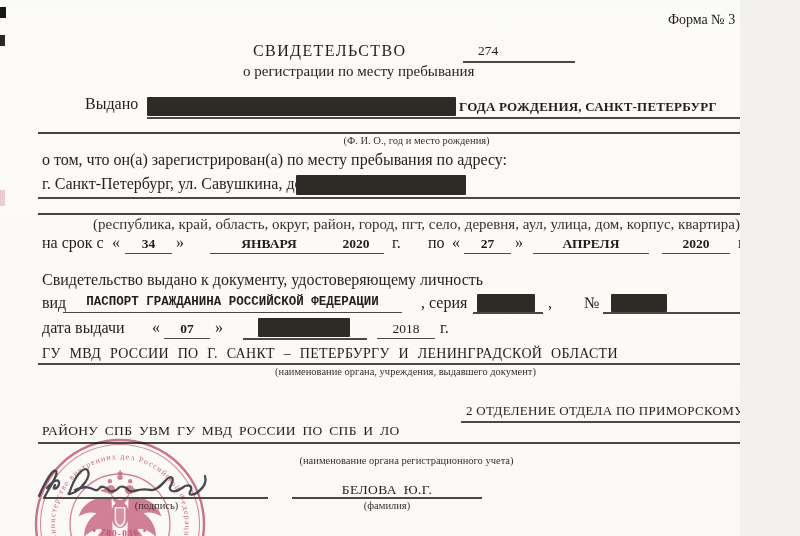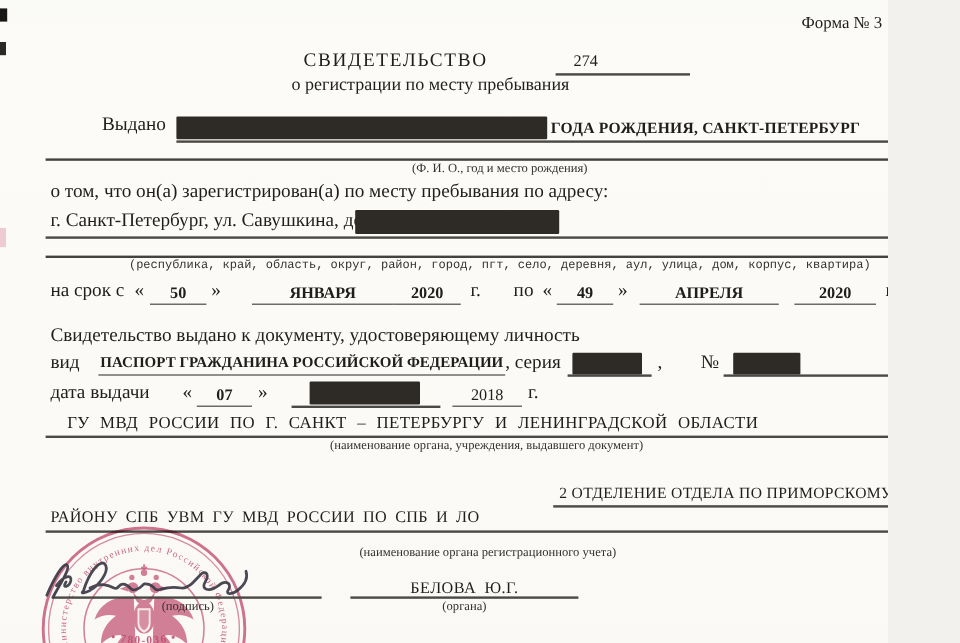--- a/index.html
+++ b/index.html
@@ -50,59 +50,59 @@
   <span class="t v" style="left:459px;top:100px;">ГОДА РОЖДЕНИЯ, САНКТ-ПЕТЕРБУРГ</span>
   <div class="rule" style="left:147px;top:117px;width:625px;"></div>
   <div class="rule2" style="left:38px;top:132px;width:757px;"></div>
   <span class="cap" style="left:38px;top:135px;width:757px;">(Ф. И. О., год и место рождения)</span>
 
   <span class="t" style="left:42px;top:151px;">о том, что он(а) зарегистрирован(а) по месту пребывания по адресу:</span>
   <span class="t" style="left:42px;top:175px;">г. Санкт-Петербург, ул. Савушкина, дом</span>
   <div class="redact" style="left:296px;top:175px;width:170px;height:20px;"></div>
   <div class="rule" style="left:38px;top:197px;width:757px;"></div>
   <div class="rule2" style="left:38px;top:213px;width:757px;"></div>
-  <span class="cap" style="left:38px;top:216px;width:757px;font-size:10px;font-family:Liberation Mono, monospace;">(республика, край, область, округ, район, город, пгт, село, деревня, аул, улица, дом, корпус, квартира)</span>
+  <span class="cap" style="left:38px;top:216px;width:757px;font-size:15px;">(республика, край, область, округ, район, город, пгт, село, деревня, аул, улица, дом, корпус, квартира)</span>
 
   <span class="t" style="left:42px;top:234px;">на срок с</span>
   <span class="t" style="left:112px;top:234px;">«</span>
-  <span class="field" style="left:125px;top:236px;width:47px;">50</span>
+  <span class="field" style="left:125px;top:236px;width:47px;">34</span>
   <span class="t" style="left:176px;top:234px;">»</span>
   <span class="field" style="left:210px;top:236px;width:118px;">ЯНВАРЯ</span>
   <span class="field" style="left:328px;top:236px;width:56px;">2020</span>
   <span class="t" style="left:392px;top:234px;">г.</span>
   <span class="t" style="left:428px;top:234px;">по</span>
   <span class="t" style="left:452px;top:234px;">«</span>
-  <span class="field" style="left:464px;top:236px;width:47px;">49</span>
+  <span class="field" style="left:464px;top:236px;width:47px;">27</span>
   <span class="t" style="left:515px;top:234px;">»</span>
   <span class="field" style="left:533px;top:236px;width:116px;">АПРЕЛЯ</span>
   <span class="field" style="left:662px;top:236px;width:68px;">2020</span>
   <span class="t" style="left:738px;top:234px;">г.</span>
 
   <span class="t" style="left:42px;top:271px;">Свидетельство выдано к документу, удостоверяющему личность</span>
 
   <span class="t" style="left:42px;top:294px;">вид</span>
-  <span class="field" style="left:82px;top:295px;width:339px;font-size:12.5px;letter-spacing:0;">ПАСПОРТ ГРАЖДАНИНА РОССИЙСКОЙ ФЕДЕРАЦИИ</span>
+  <span class="field" style="left:63px;top:295px;width:339px;font-size:12.5px;letter-spacing:0;font-family:Liberation Mono, monospace;">ПАСПОРТ ГРАЖДАНИНА РОССИЙСКОЙ ФЕДЕРАЦИИ</span>
   <span class="t" style="left:421px;top:294px;">, серия</span>
   <div class="rule" style="left:473px;top:312px;width:70px;"></div>
   <div class="redact" style="left:477px;top:294px;width:58px;height:18px;"></div>
   <span class="t" style="left:548px;top:294px;">,</span>
   <span class="t" style="left:584px;top:294px;">№</span>
   <div class="rule" style="left:603px;top:312px;width:192px;"></div>
   <div class="redact" style="left:611px;top:294px;width:56px;height:18px;"></div>
 
   <span class="t" style="left:42px;top:319px;">дата выдачи</span>
   <span class="t" style="left:152px;top:319px;">«</span>
   <span class="field" style="left:164px;top:321px;width:46px;">07</span>
   <span class="t" style="left:215px;top:319px;">»</span>
   <div class="rule" style="left:243px;top:338px;width:124px;"></div>
   <div class="redact" style="left:258px;top:318px;width:92px;height:19px;"></div>
   <span class="fieldn" style="left:377px;top:321px;width:58px;">2018</span>
   <span class="t" style="left:440px;top:319px;">г.</span>
 
-  <span class="t caps" style="left:56px;top:346px;font-size:14px;word-spacing:5px;">ГУ МВД РОССИИ ПО Г. САНКТ – ПЕТЕРБУРГУ И ЛЕНИНГРАДСКОЙ ОБЛАСТИ</span>
+  <span class="t caps" style="left:42px;top:346px;font-size:14px;word-spacing:5px;">ГУ МВД РОССИИ ПО Г. САНКТ – ПЕТЕРБУРГУ И ЛЕНИНГРАДСКОЙ ОБЛАСТИ</span>
   <div class="rule" style="left:38px;top:363px;width:735px;"></div>
   <span class="cap" style="left:38px;top:366px;width:735px;">(наименование органа, учреждения, выдавшего документ)</span>
 
   <span class="t caps" style="left:466px;top:404px;font-size:13px;">2 ОТДЕЛЕНИЕ ОТДЕЛА  ПО ПРИМОРСКОМУ</span>
   <div class="rule" style="left:461px;top:421px;width:314px;"></div>
   <span class="t caps" style="left:42px;top:424px;word-spacing:3px;">РАЙОНУ СПБ УВМ  ГУ  МВД РОССИИ  ПО СПБ  И  ЛО</span>
   <div class="rule" style="left:38px;top:442px;width:737px;"></div>
   <span class="cap" style="left:38px;top:445px;width:737px;margin-top:10px;">(наименование органа регистрационного учета)</span>
 
   <svg class="stamp" style="left:27px;top:435px;" width="186" height="200" viewBox="0 0 186 200">
@@ -141,15 +141,15 @@
   </svg>
 
   <div class="rule" style="left:45px;top:497px;width:223px;"></div>
   <span class="capc" style="left:45px;top:500px;width:223px;">(подпись)</span>
   <svg class="sig" style="left:33px;top:458px;" width="215" height="52" viewBox="0 0 215 52">
     <path d="M6 38 C12 24 20 10 23 13 C26 16 15 32 11 40 M14 30 C20 22 27 20 26 26 C25 31 18 33 22 27 M36 36 C42 16 52 7 55 13 C58 19 49 30 42 34 C38 36 34 37 36 35 M42 32 C52 27 58 30 62 32 C67 34 65 27 71 29 C77 31 75 35 81 33 C87 31 85 27 91 29 C97 31 95 35 101 33 C108 31 112 31 118 32 C124 33 129 26 134 21 C138 17 142 20 138 27 C134 33 141 36 149 30 C155 25 161 28 157 34 C155 37 160 38 165 34 C170 30 174 24 172 18" fill="none" stroke="#3b3944" stroke-width="2.3" stroke-linecap="round" opacity=".92"></path>
   </svg>
 
   <span class="t" style="left:292px;top:483px;width:190px;text-align:center;font-size:13.5px;letter-spacing:.4px;word-spacing:3px;">БЕЛОВА  Ю.Г.</span>
   <div class="rule" style="left:292px;top:497px;width:190px;"></div>
-  <span class="capc" style="left:292px;top:500px;width:190px;">(органа)</span>
+  <span class="capc" style="left:292px;top:500px;width:190px;">(фамилия)</span>
 
 </div>
 
 </body></html>

